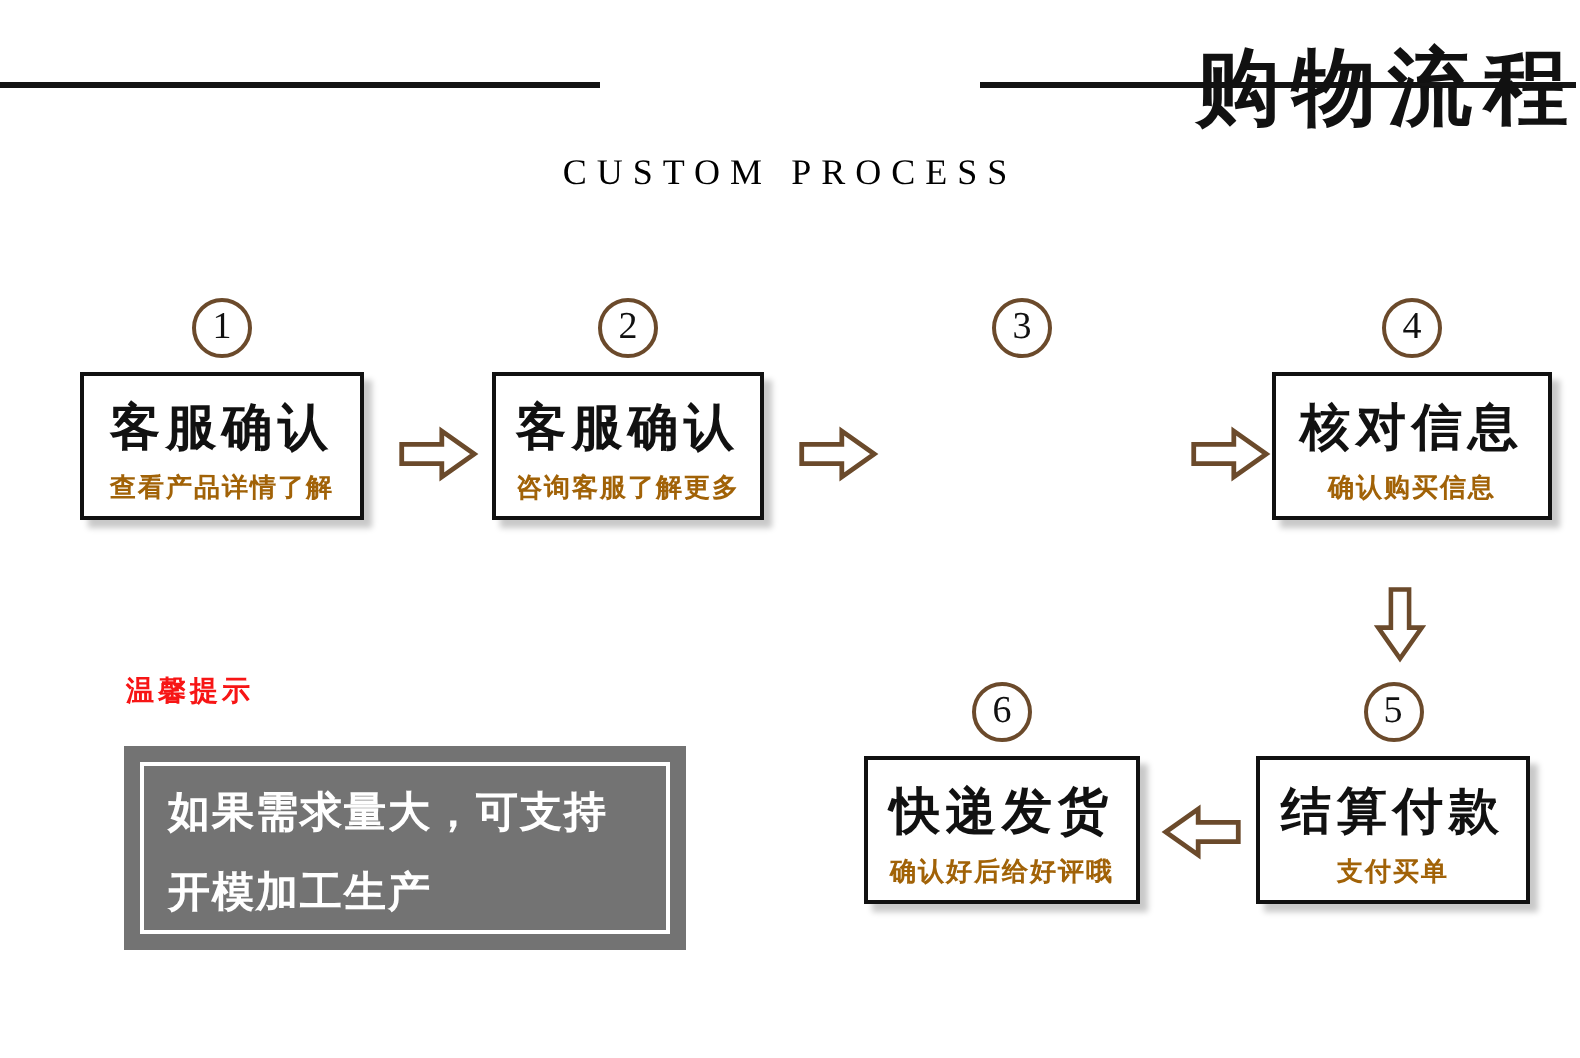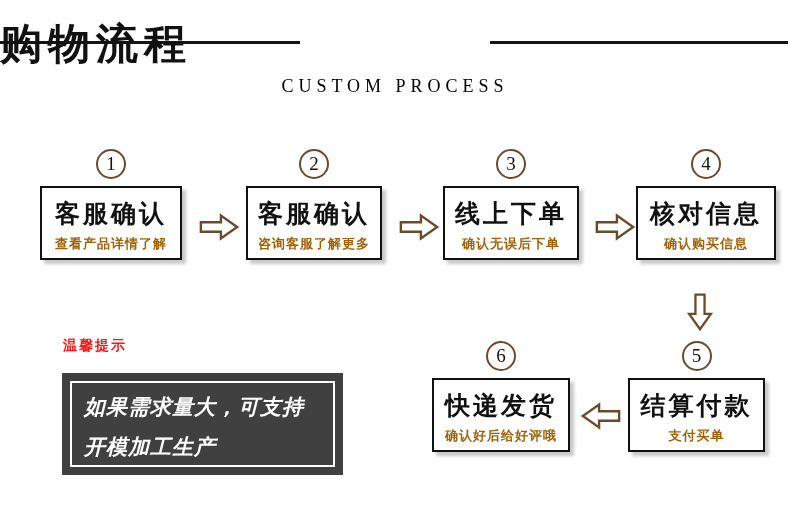--- a/index.html
+++ b/index.html
@@ -25,21 +25,21 @@
     height: 3px;
     background: #141414;
   }
   .hline.left  { left: 0;     width: 300px; }
   .hline.right { left: 490px; width: 298px; }
   .page-title {
     position: absolute;
     top: 16px;
     left: 0;
     width: 790px;
-    text-align: left;
+    text-align: right;
     font-size: 42px;
     font-weight: bold;
     color: #111111;
     letter-spacing: 6px;
     white-space: nowrap;
   }
   .page-subtitle {
     position: absolute;
     top: 76px;
     left: 0;
@@ -119,24 +119,23 @@
     font-weight: bold;
     color: #f71515;
     letter-spacing: 2px;
   }
   .tips-box {
     position: absolute;
     left: 62px;
     top: 373px;
     width: 281px;
     height: 102px;
-    background: #404040;
+    background: #737373;
     box-sizing: border-box;
     padding: 8px;
-    font-style: italic;
   }
   .tips-inner {
     border: 2px solid #ffffff;
     height: 100%;
     box-sizing: border-box;
     padding: 4px 10px 0 12px;
   }
   .tips-text {
     font-size: 21px;
     font-weight: bold;
@@ -166,24 +165,20 @@
   <div class="step step2">
     <div class="step-circle">2</div>
     <div class="step-box">
       <div class="step-title">客服确认</div>
       <div class="step-desc">咨询客服了解更多</div>
     </div>
   </div>
 
   <div class="step step3">
     <div class="step-circle">3</div>
-    <div class="step-box">
-      <div class="step-title">线上下单</div>
-      <div class="step-desc">确认无误后下单</div>
-    </div>
   </div>
 
   <div class="step step4">
     <div class="step-circle">4</div>
     <div class="step-box">
       <div class="step-title">核对信息</div>
       <div class="step-desc">确认购买信息</div>
     </div>
   </div>
 

